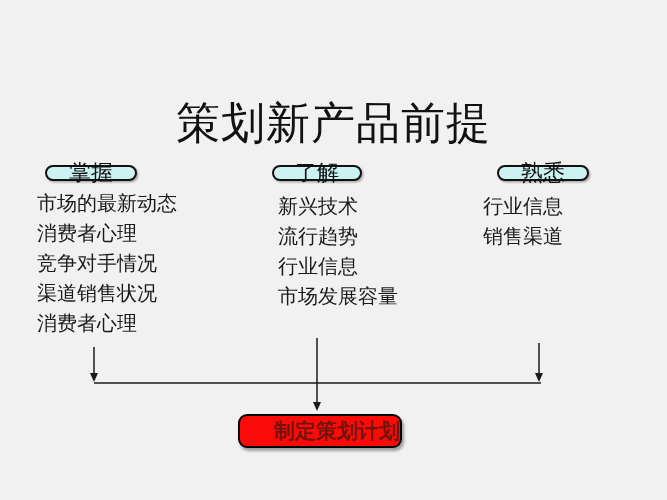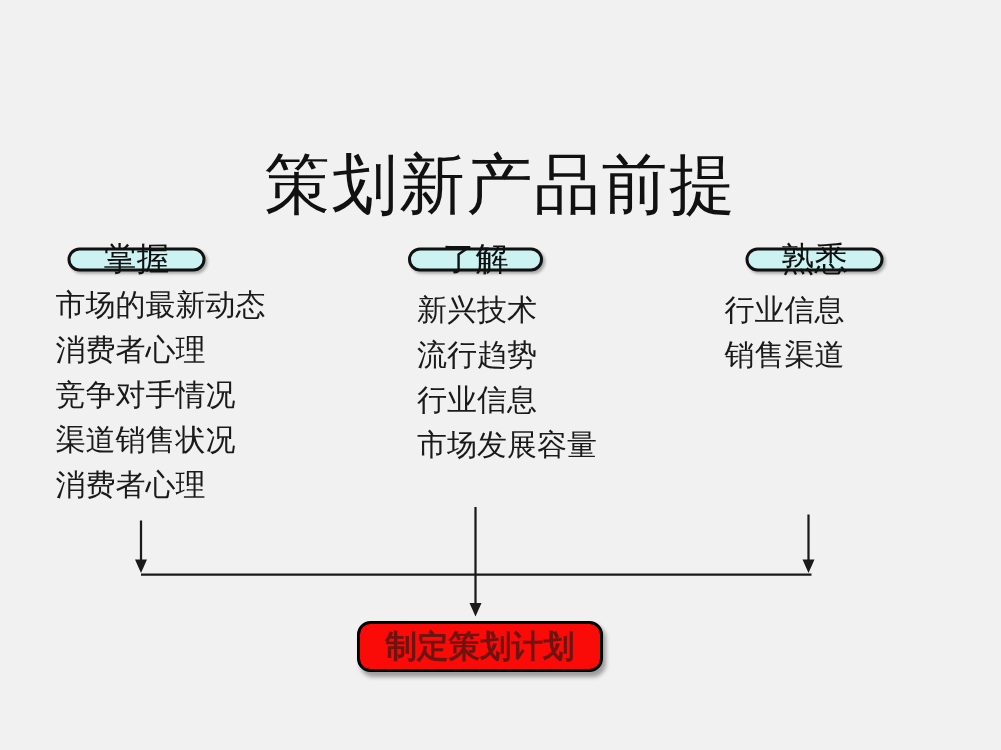--- a/index.html
+++ b/index.html
@@ -65,21 +65,21 @@
     position: absolute;
     left: 238px;
     top: 414px;
     width: 164px;
     height: 34px;
     background: #fb0b07;
     border: 2px solid #000;
     border-radius: 9px;
     display: flex;
     align-items: center;
-    justify-content: center;
+    justify-content: flex-end;
     font-size: 21px;
     font-weight: bold;
     color: #6e1410;
     box-shadow: 2px 3px 3px rgba(0,0,0,0.35);
   }
 </style>
 </head>
 <body>
 
 <div class="slide">

